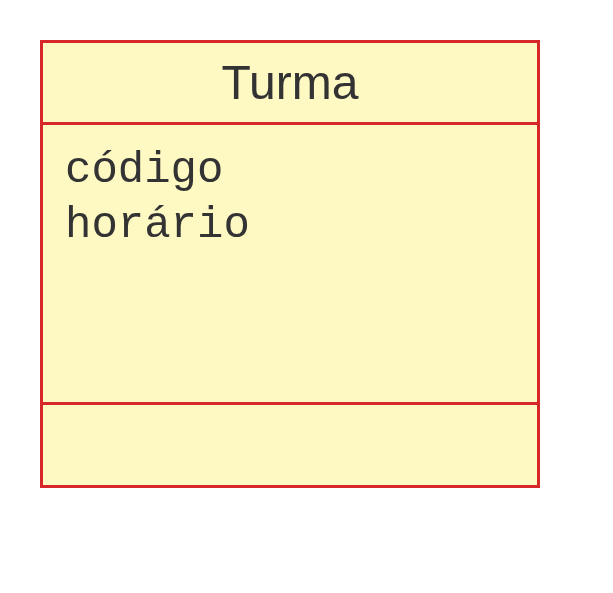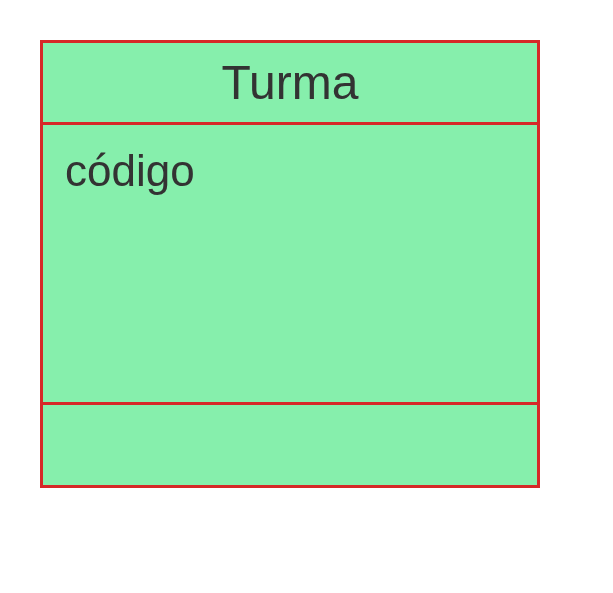--- a/index.html
+++ b/index.html
@@ -10,45 +10,47 @@
     body {
       width: 613px;
       height: 593px;
       background: #ffffff;
       font-family: Arial, Helvetica, sans-serif;
       padding: 40px;
     }
     .uml-class {
       width: 500px;
       border: 3px solid #d62828;
-      background: #86efac;
+      background: #fef9c3;
     }
     .uml-name {
       text-align: center;
       font-size: 48px;
       color: #333;
       padding: 12px 10px;
       border-bottom: 3px solid #d62828;
     }
     .uml-attributes {
       padding: 18px 22px 88px 22px;
       border-bottom: 3px solid #d62828;
       min-height: 280px;
+      font-family: Liberation Mono, monospace;
     }
     .uml-attributes .attr {
       font-size: 44px;
       color: #333;
       line-height: 1.25;
     }
     .uml-operations {
       min-height: 80px;
     }
   </style>
 </head>
 <body>
 
 <div class="uml-class">
   <div class="uml-name">Turma</div>
   <div class="uml-attributes">
     <div class="attr">código</div>
+    <div class="attr">horário</div>
   </div>
   <div class="uml-operations"></div>
 </div>
 
 </body></html>

